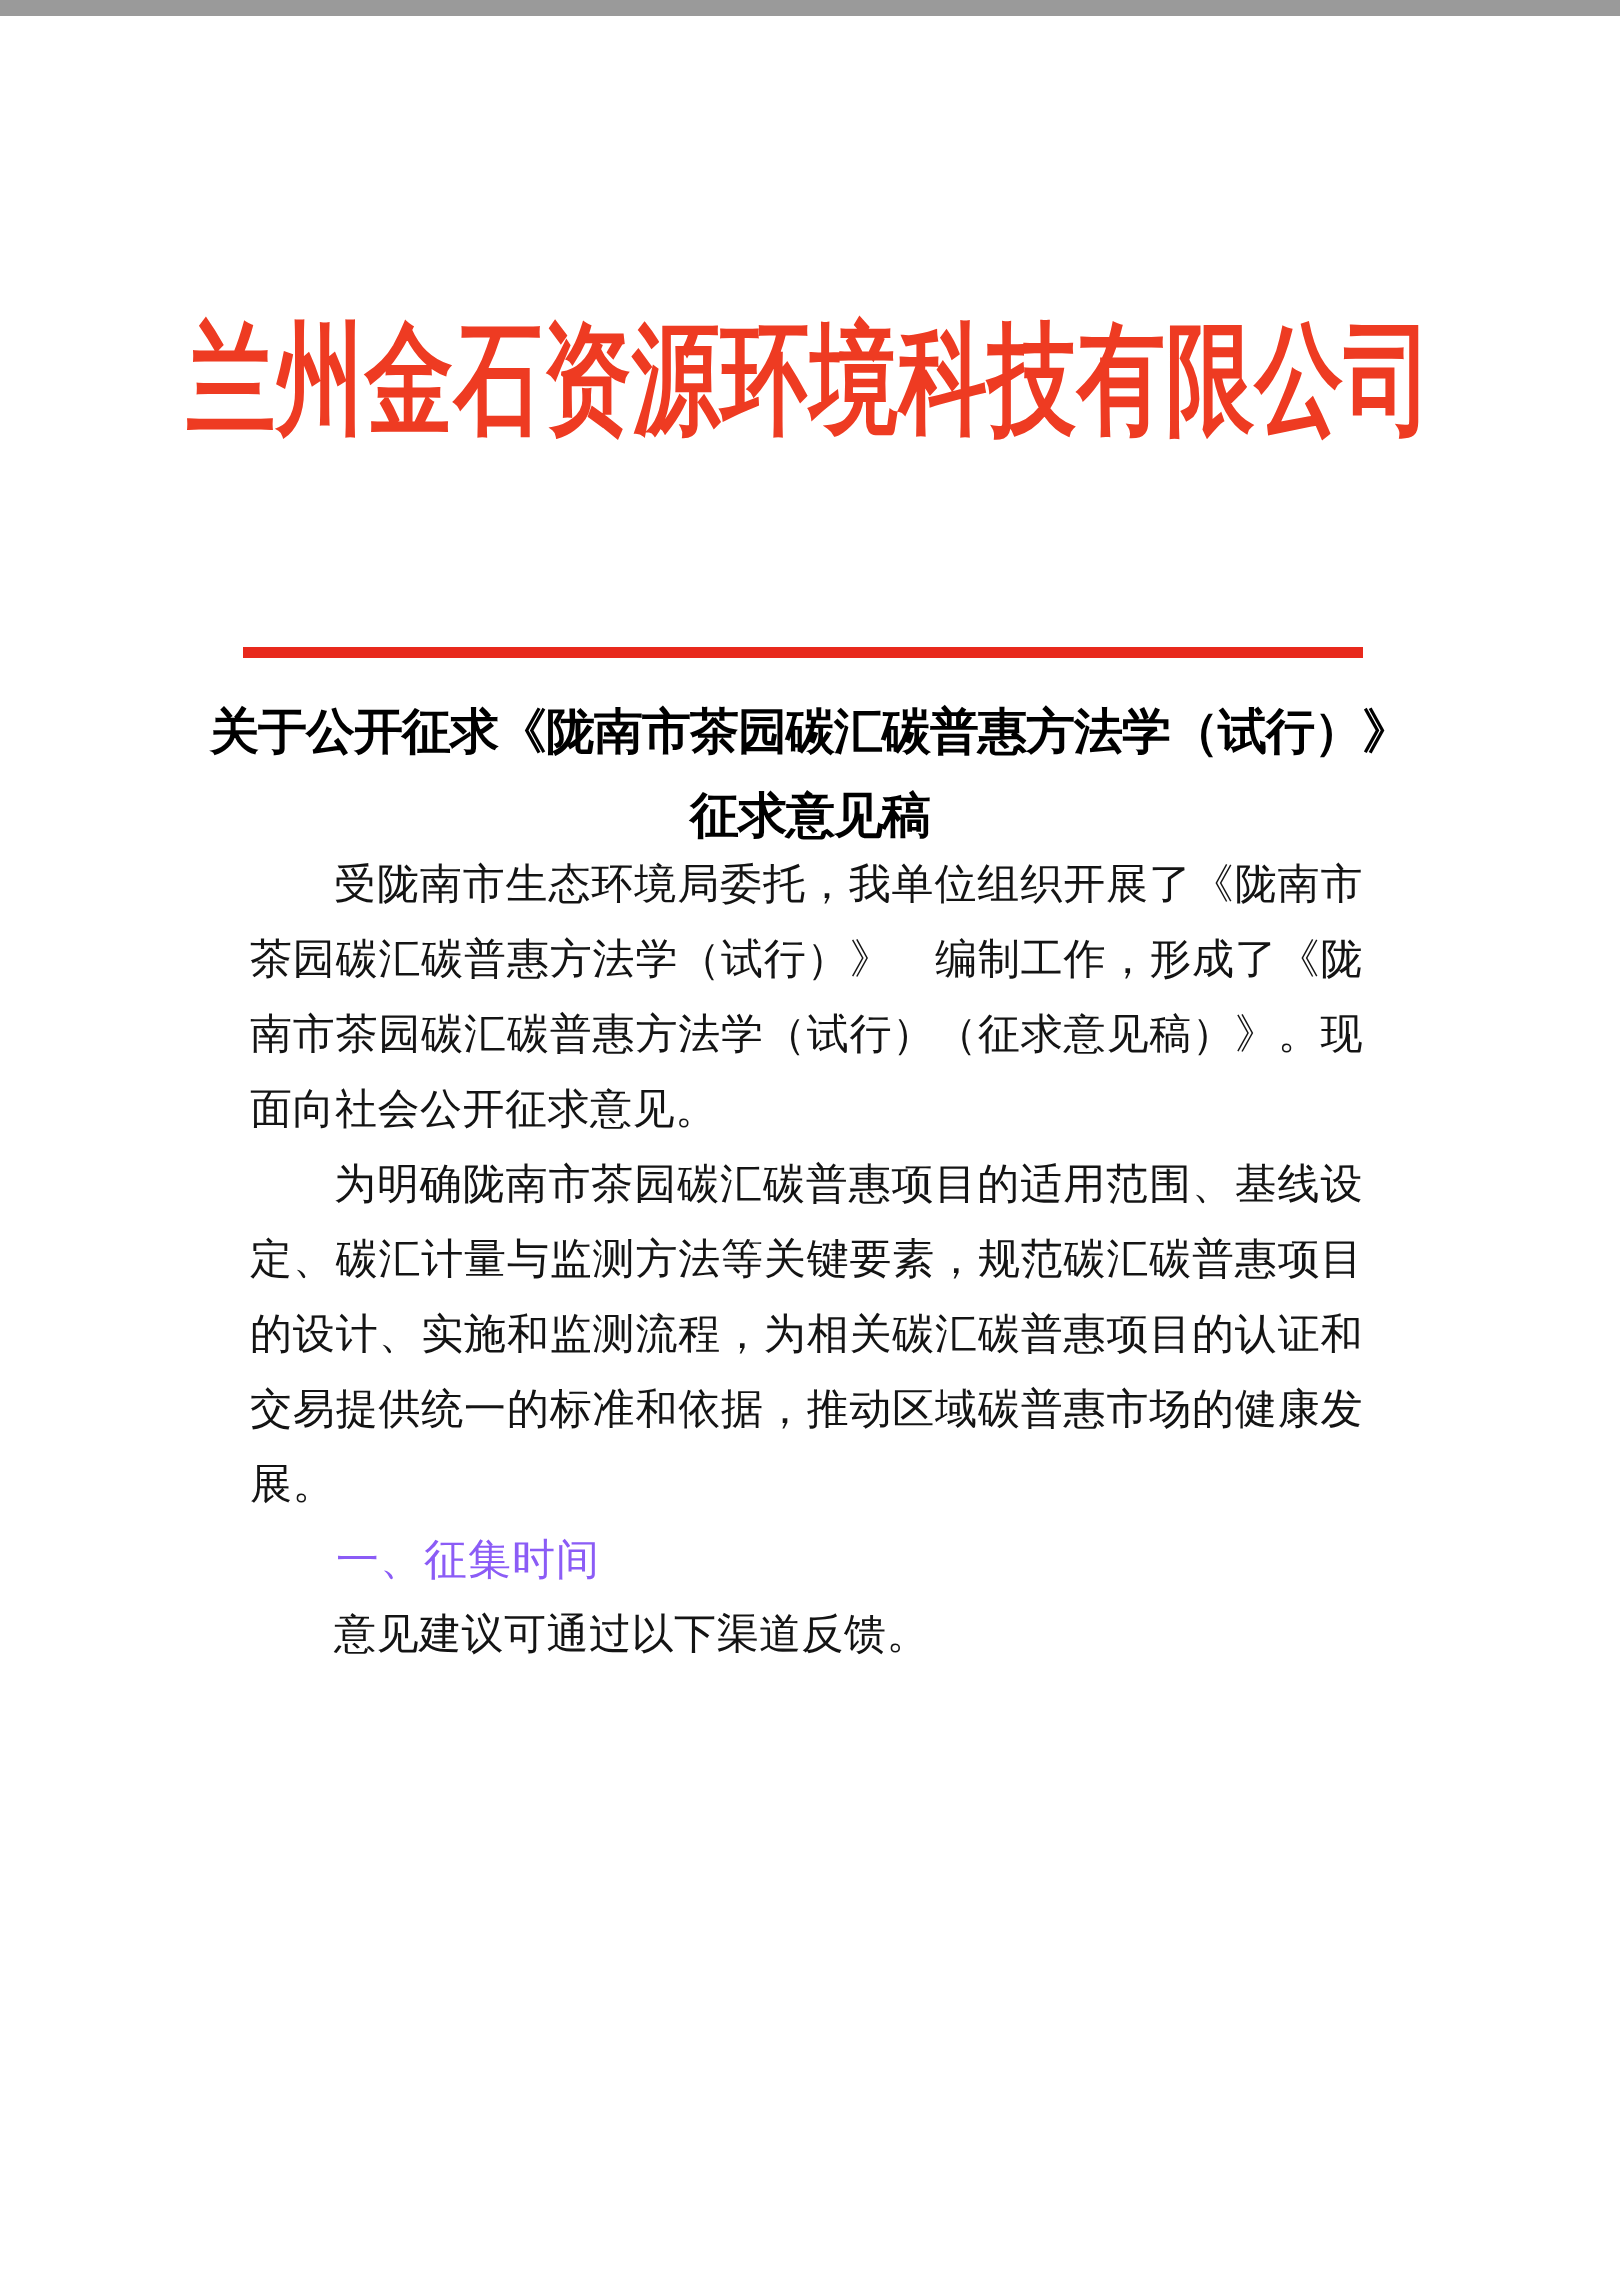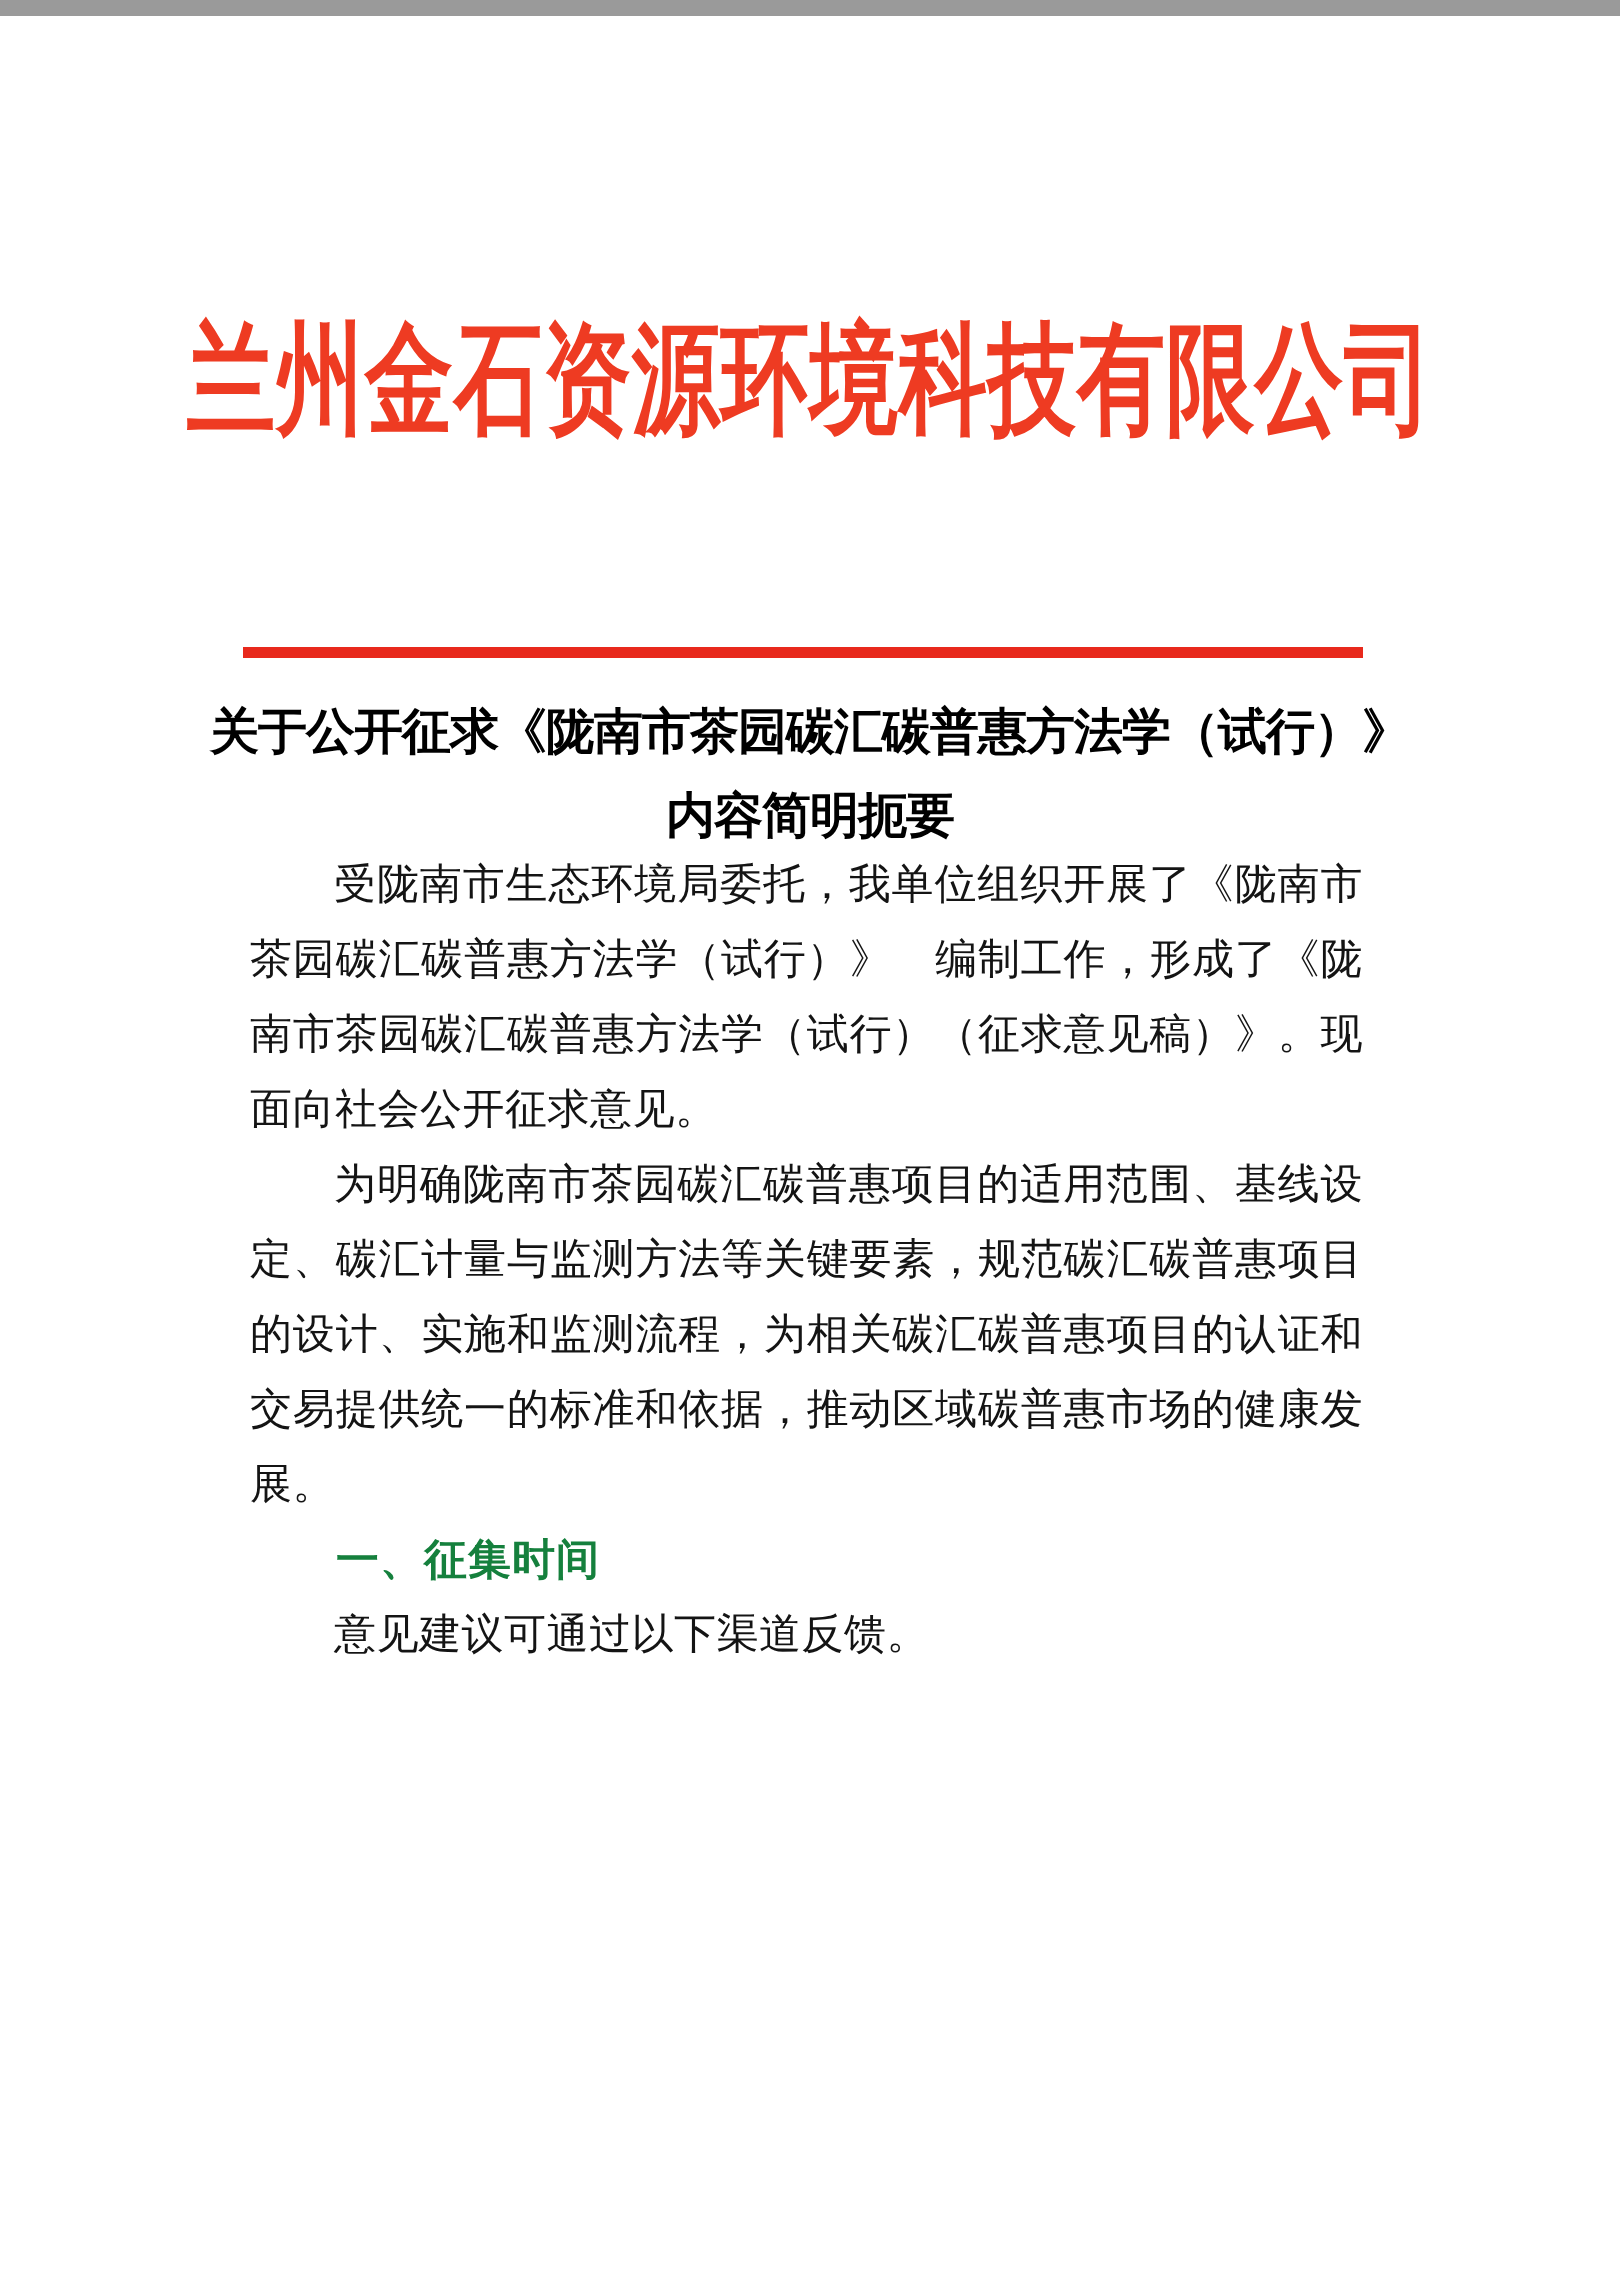--- a/index.html
+++ b/index.html
@@ -77,43 +77,43 @@
   }
   .doc-body p {
     margin: 0;
     text-indent: 2em;
   }
   .section-heading {
     margin: 0;
     text-indent: 2em;
     font-size: 43px;
     line-height: 75px;
-    font-weight: bold;
-    color: #15803d;
+    font-weight: normal;
+    color: #8b5cf6;
     font-family: "Liberation Sans", "DejaVu Sans", sans-serif;
     letter-spacing: 1px;
   }
   .email {
     font-family: "Liberation Serif", "DejaVu Serif", serif;
   }
 </style>
 </head>
 <body>
 
 <div class="page">
 
   <header class="letterhead">
     <div class="letterhead-text">兰州金石资源环境科技有限公司</div>
   </header>
 
   <div class="red-rule"></div>
 
   <h1 class="doc-title">
     <span>关于公开征求《陇南市茶园碳汇碳普惠方法学（试行）》</span><br>
-    <span>内容简明扼要</span>
+    <span>征求意见稿</span>
   </h1>
 
   <main class="doc-body">
     <p>受陇南市生态环境局委托，我单位组织开展了《陇南市茶园碳汇碳普惠方法学（试行）》　编制工作，形成了《陇南市茶园碳汇碳普惠方法学（试行）（征求意见稿）》。现面向社会公开征求意见。</p>
 
     <p>为明确陇南市茶园碳汇碳普惠项目的适用范围、基线设定、碳汇计量与监测方法等关键要素，规范碳汇碳普惠项目的设计、实施和监测流程，为相关碳汇碳普惠项目的认证和交易提供统一的标准和依据，推动区域碳普惠市场的健康发展。</p>
 
     <h2 class="section-heading">一、征集时间</h2>
 
 

